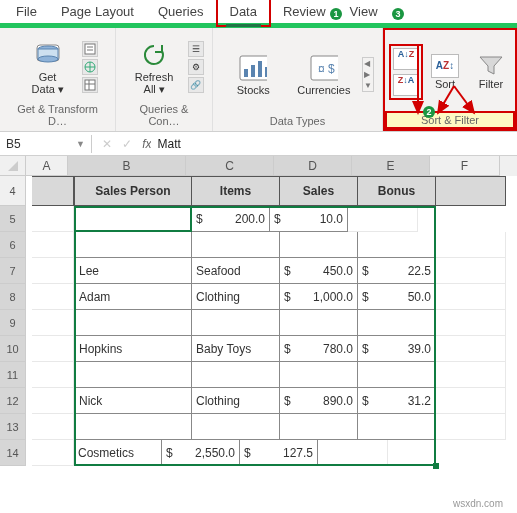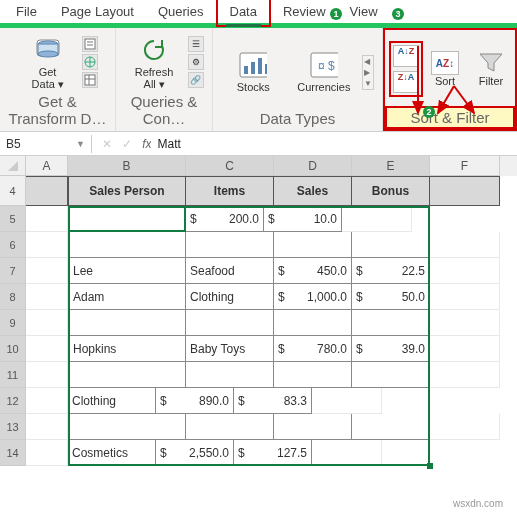--- a/index.html
+++ b/index.html
@@ -11,21 +11,21 @@
   .tab.active { border: 2px solid #d20000; }
   .tab.active::after { content: ""; position: absolute; left: 8px; right: 8px; bottom: -2px; height: 3px; background: #217346; }
   .badge { position: absolute; font-size: 9px; font-weight: bold; color: #fff; width: 12px; height: 12px; border-radius: 50%; background: #1a9641; display: flex; align-items: center; justify-content: center; }
   .badge.b1 { top: 8px; left: 330px; }
   .badge.b2 { top: 106px; left: 423px; }
   .badge.b3 { top: 8px; left: 392px; }
 
   
   .ribbon { height: 104px; background: #f3f2f1; display: flex; border-bottom: 1px solid #d0d0d0; }
   .group { padding: 6px 8px 2px 8px; border-right: 1px solid #e0e0e0; display: flex; flex-direction: column; justify-content: space-between; height: 100%; }
-  .group-label { font-size: 15px; color: #666; text-align: center; padding-bottom: 2px; }
+  .group-label { font-size: 11px; color: #666; text-align: center; padding-bottom: 2px; }
   .btn-lg { display: flex; flex-direction: column; align-items: center; justify-content: center; width: 60px; font-size: 11px; color: #333; }
   .btn-lg .ic { width: 28px; height: 28px; margin-bottom: 2px; display: flex; align-items: center; justify-content: center; }
   .row-btns { display: flex; flex-direction: column; gap: 2px; margin-left: 4px; }
   .row-btns .ic-sm { width: 16px; height: 16px; background: #e8e8e8; border: 1px solid #ccc; display:flex;align-items:center;justify-content:center;font-size:9px;}
   .btn-wrap { display: flex; align-items: flex-start; }
   .group .top { flex: 1; display: flex; align-items: center; justify-content: center; }
 
   
   .sortfilter-box { border: 2px solid #d20000; padding: 2px 4px; height:100%; display:flex;flex-direction:column;justify-content:space-between;}
   .sortfilter-top{display:flex;align-items:center;gap:4px;flex:1;justify-content:center;}
@@ -54,21 +54,21 @@
   .ch { border-right: 1px solid #ccc; border-bottom:1px solid #ccc; text-align: center; font-size: 12px; color: #555; display:flex;align-items:center;justify-content:center;}
   .ch.A{width:42px;} .ch.B{width:118px;} .ch.C{width:88px;} .ch.D{width:78px;} .ch.E{width:78px;} .ch.F{width:70px;}
   .ch.sel { background:#d6d6d6; }
 
   .grid-body { display: flex; }
   .row-headers { width: 26px; background:#f0f0f0;}
   .rh { height: 26px; border-bottom: 1px solid #ccc; border-right:1px solid #ccc; font-size: 11px; color:#555; display:flex;align-items:center;justify-content:center;}
   .rh.sel{background:#d6d6d6;}
   .rh.r4{height:30px;}
 
-  .cells { position: relative; flex:1;}
+  .cells { position: relative; flex:1;margin-left:6px;}
   .row { display: flex; height: 26px; }
   .row.r4{height:30px;}
   .cell { border-right:1px solid #e8e8e8; border-bottom:1px solid #e8e8e8; padding:0 4px; font-size:12px; display:flex;align-items:center;}
   .cell.A{width:42px;} .cell.B{width:118px;} .cell.C{width:88px;} .cell.D{width:78px;} .cell.E{width:78px;} .cell.F{width:70px;}
 
   
   .tbl-range .cell.B, .tbl-range .cell.C, .tbl-range .cell.D, .tbl-range .cell.E { border-right:1px solid #888; border-bottom:1px solid #888;}
   .tbl-hdr .cell { background:#d9d9d9; font-weight:bold; justify-content:center; border-right:1px solid #555;border-bottom:1px solid #555;border-top:1px solid #555;}
   .tbl-hdr .cell.B{border-left:1px solid #555;}
   .tbl-range { }
@@ -384,31 +384,32 @@
           <div class="row tbl-range">
             <div class="cell A"></div>
             <div class="cell B"></div>
             <div class="cell C"></div>
             <div class="cell D"></div>
             <div class="cell E"></div>
             <div class="cell F"></div>
           </div>
           <div class="row tbl-range">
             <div class="cell A"></div>
+            <div class="cell B">Nick</div>
             <div class="cell C">Clothing</div>
             <div class="cell D">
               <span class="money">
                 <span class="sym">$</span>
                 <span class="val">890.0</span>
               </span>
             </div>
             <div class="cell E">
               <span class="money">
                 <span class="sym">$</span>
-                <span class="val">83.3</span>
+                <span class="val">31.2</span>
               </span>
             </div>
             <div class="cell F"></div>
           </div>
           <div class="row tbl-range">
             <div class="cell A"></div>
             <div class="cell B"></div>
             <div class="cell C"></div>
             <div class="cell D"></div>
             <div class="cell E"></div>

